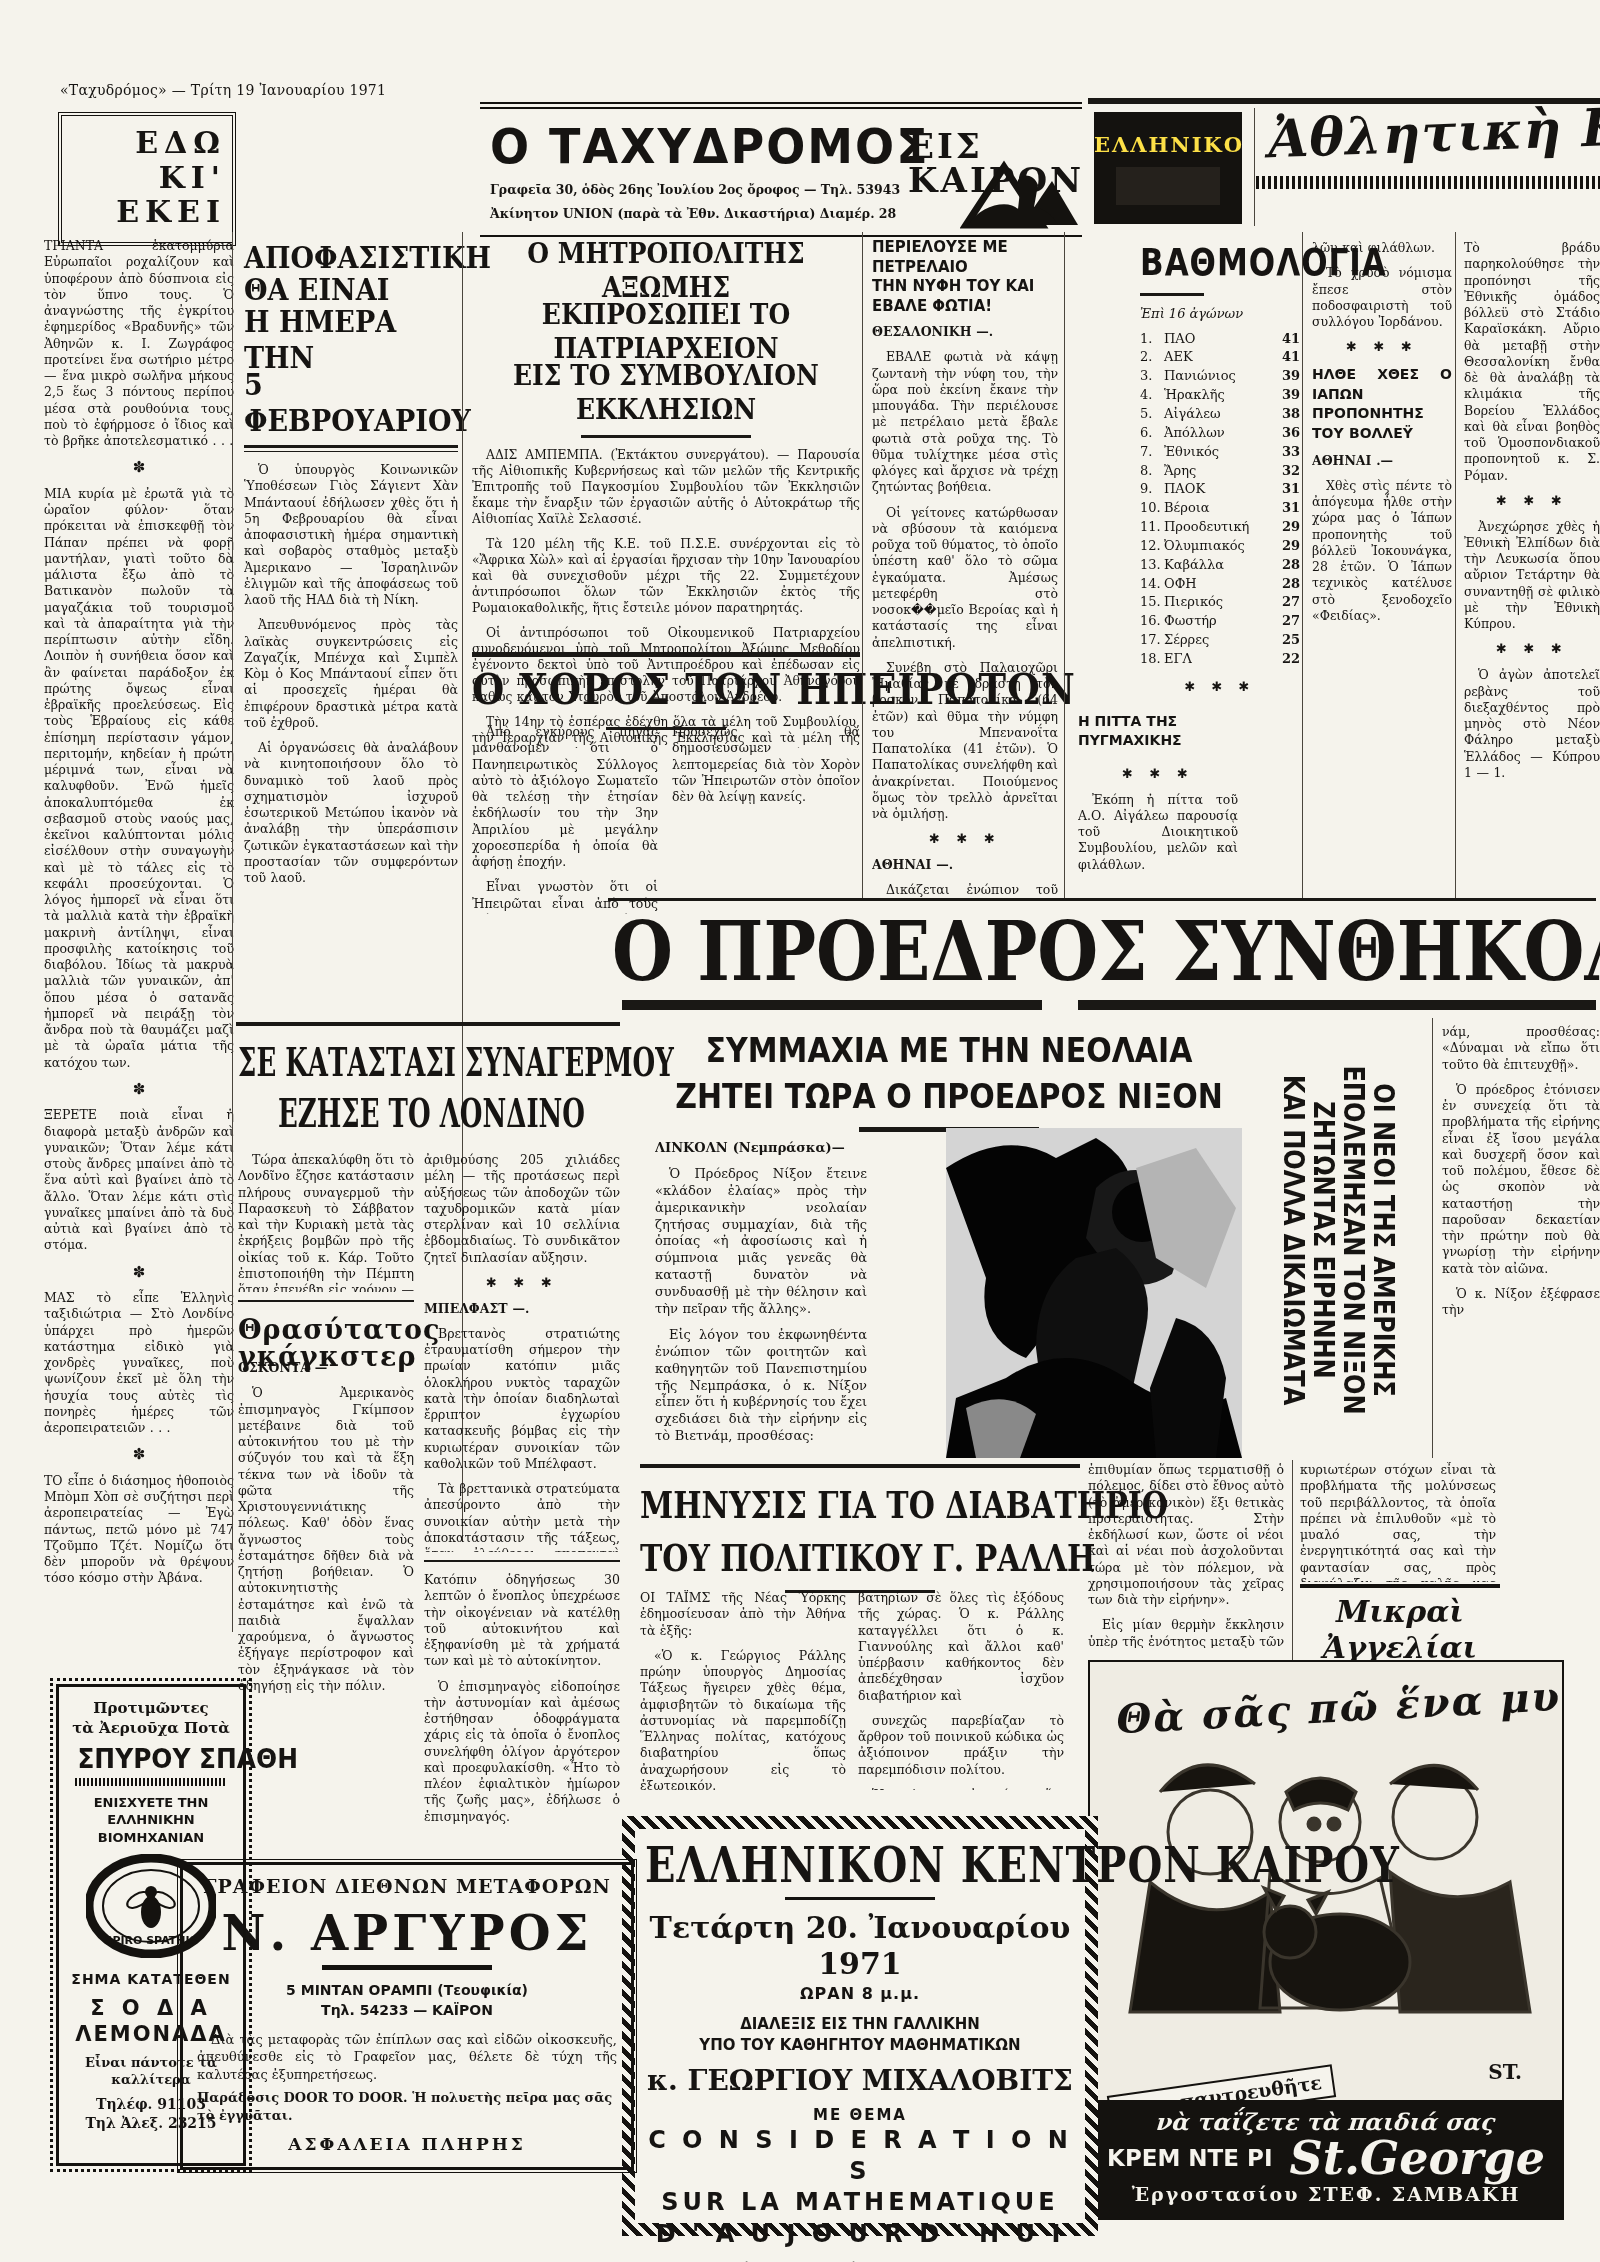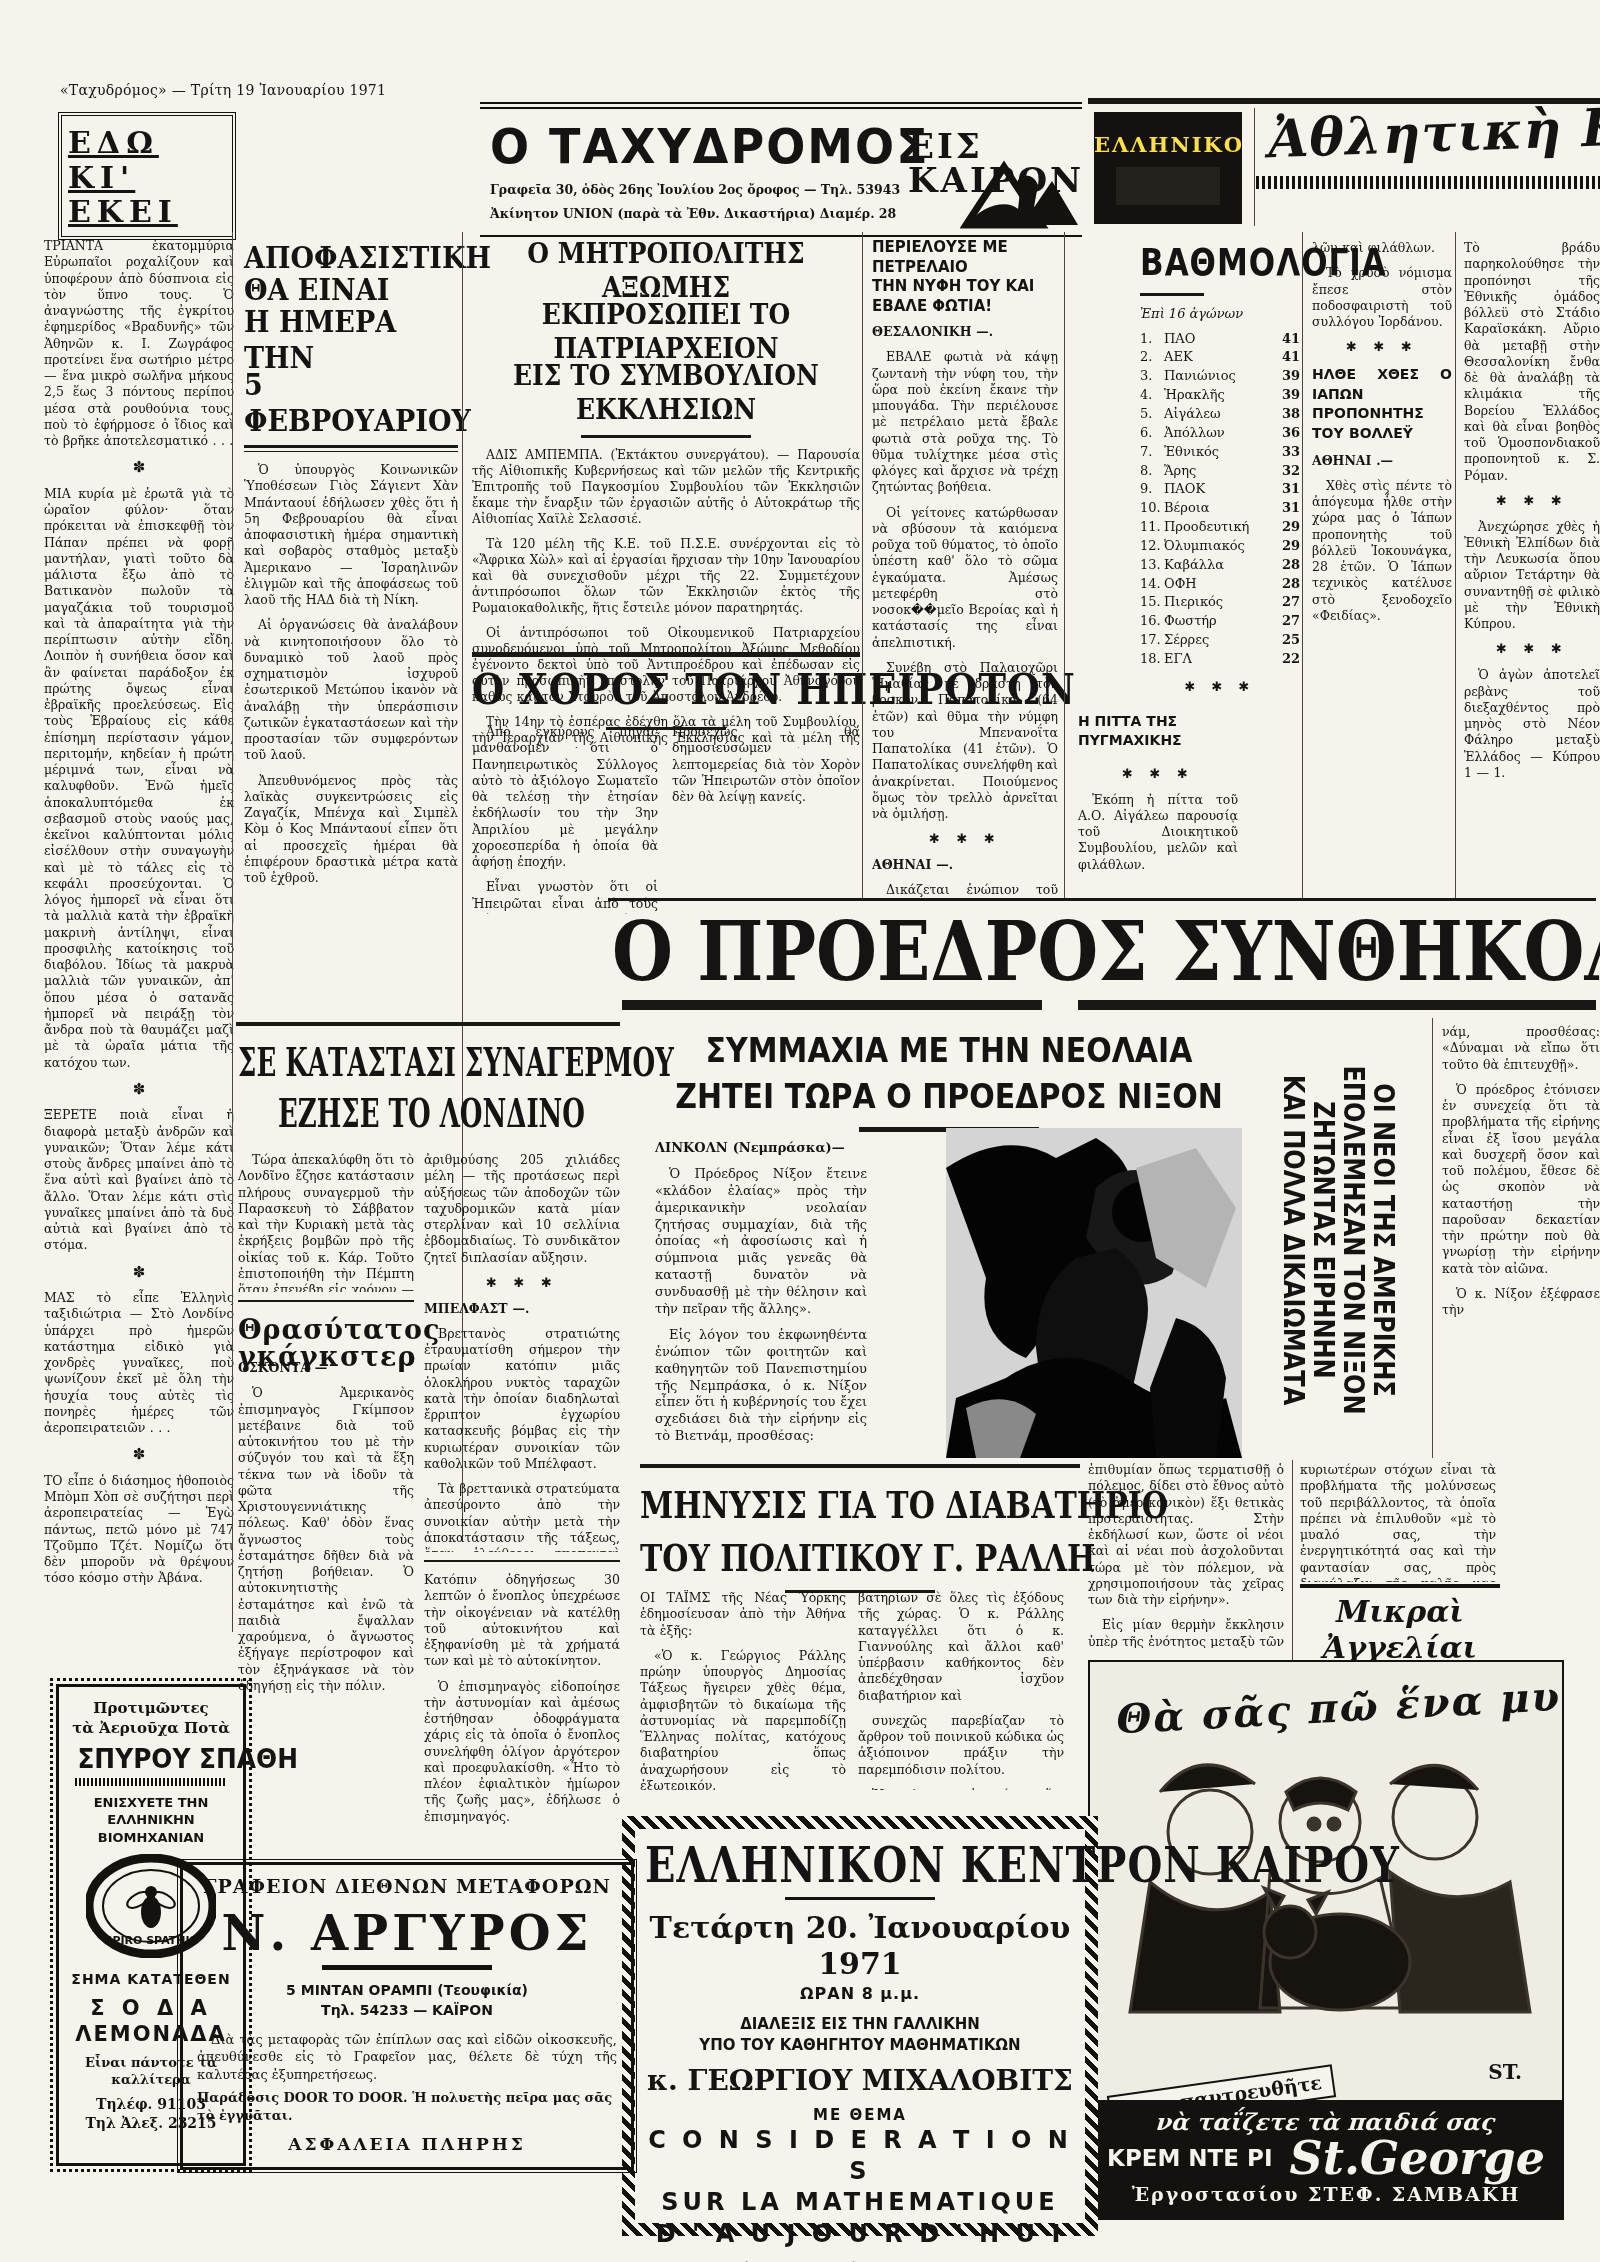--- a/index.html
+++ b/index.html
@@ -17,21 +17,21 @@
   }
   .col p{margin:0 0 9px 0;text-indent:14px;}
   .col p.noind{text-indent:0;}
   .dl{font-weight:bold;}
   .divider-flower{text-align:center;font-size:15px;margin:4px 0 8px;}
   .divider-stars{text-align:center;font-size:13px;letter-spacing:6px;margin:6px 0 9px;font-family:"DejaVu Sans",sans-serif;}
   .rule{background:#1a1815;}
   .vline{position:absolute;width:1px;background:#4a453d;}
   
   .dateline{font-size:14px;font-weight:normal;letter-spacing:.3px;}
-  .edo-box{border:4px double #14120f;padding:10px 6px 2px;text-align:left;text-decoration:underline;}
+  .edo-box{border:4px double #14120f;padding:10px 6px 8px;text-align:right;}
   .edo-t{font:bold 30px/1.15 "DejaVu Serif",serif;letter-spacing:6px;}
   .mast{border-top:7px double #14120f;border-bottom:2px solid #14120f;}
   .mast-title{font:bold 46px/1 "DejaVu Sans",sans-serif;letter-spacing:2px;transform:scaleY(1.05);display:inline-block;}
   .mast-place{font:bold 34px/1 "DejaVu Serif",serif;letter-spacing:3px;display:inline-block;margin-left:26px;}
   .mast-addr{font:bold 12.5px/1.5 "DejaVu Serif",serif;}
   .elliniko{background:#14120f;color:#fde047;text-align:center;}
   .elliniko span{font:bold 21px/1 "DejaVu Serif",serif;letter-spacing:2px;display:block;margin-top:22px;}
   .smudge{width:70%;height:38px;background:#25211c;margin:12px auto 0;}
   .script-title{font:italic bold 52px/1 "DejaVu Serif",serif;transform:rotate(-2deg);letter-spacing:1px;white-space:nowrap;}
   .hatch{height:13px;background:repeating-linear-gradient(90deg,#14120f 0 3px,#f5f3ec 3px 6px);}
@@ -148,22 +148,22 @@
   <div class="vline" style="left:232px;top:232px;height:1400px;"></div>
   <div class="abs" style="left:244px;top:240px;width:214px;">
     <div class="h-apof">ΑΠΟΦΑΣΙΣΤΙΚΗ</div>
     <div class="h-apof">ΘΑ ΕΙΝΑΙ</div>
     <div class="h-apof">Η ΗΜΕΡΑ ΤΗΝ</div>
     <div class="h-apof">5 ΦΕΒΡΟΥΑΡΙΟΥ</div>
     <div class="rule" style="height:3px;margin:14px 0 3px;"></div>
     <div class="rule" style="height:1px;margin:0 0 10px;"></div>
     <div class="col" style="position:static;height:560px;">
       <p>Ὁ ὑπουργὸς Κοινωνικῶν Ὑποθέσεων Γιὸς Σάγιεντ Χὰν Μπάνταουί ἐδήλωσεν χθὲς ὅτι ἡ 5η Φεβρουαρίου θὰ εἶναι ἀποφασιστικὴ ἡμέρα σημαντικὴ καὶ σοβαρὸς σταθμὸς μεταξὺ Ἀμερικανο — Ἰσραηλινῶν ἑλιγμῶν καὶ τῆς ἀποφάσεως τοῦ λαοῦ τῆς ΗΑΔ διὰ τὴ Νίκη.</p>
+      <p>Ἀπευθυνόμενος πρὸς τὰς λαϊκὰς συγκεντρώσεις εἰς Ζαγαζίκ, Μπένχα καὶ Σιμπὲλ Κὸμ ὁ Κος Μπάνταουί εἶπεν ὅτι αἱ προσεχεῖς ἡμέραι θὰ ἐπιφέρουν δραστικὰ μέτρα κατὰ τοῦ ἐχθροῦ.</p>
       <p>Αἱ ὀργανώσεις θὰ ἀναλάβουν νὰ κινητοποιήσουν ὅλο τὸ δυναμικὸ τοῦ λαοῦ πρὸς σχηματισμὸν ἰσχυροῦ ἐσωτερικοῦ Μετώπου ἱκανὸν νὰ ἀναλάβῃ τὴν ὑπεράσπισιν ζωτικῶν ἐγκαταστάσεων καὶ τὴν προστασίαν τῶν συμφερόντων τοῦ λαοῦ.</p>
-      <p>Ἀπευθυνόμενος πρὸς τὰς λαϊκὰς συγκεντρώσεις εἰς Ζαγαζίκ, Μπένχα καὶ Σιμπὲλ Κὸμ ὁ Κος Μπάνταουί εἶπεν ὅτι αἱ προσεχεῖς ἡμέραι θὰ ἐπιφέρουν δραστικὰ μέτρα κατὰ τοῦ ἐχθροῦ.</p>
     </div>
   </div>
 
   <div class="vline" style="left:462px;top:232px;height:1310px;"></div>
   <div class="abs" style="left:472px;top:238px;width:388px;">
     <div class="h-mitro">Ο ΜΗΤΡΟΠΟΛΙΤΗΣ ΑΞΩΜΗΣ</div>
     <div class="h-mitro">ΕΚΠΡΟΣΩΠΕΙ ΤΟ ΠΑΤΡΙΑΡΧΕΙΟΝ</div>
     <div class="h-mitro">ΕΙΣ ΤΟ ΣΥΜΒΟΥΛΙΟΝ ΕΚΚΛΗΣΙΩΝ</div>
     <div class="rule" style="width:170px;height:3px;margin:14px auto 10px;"></div>
     <div class="col" style="position:static;height:300px;font-size:12.3px;">

